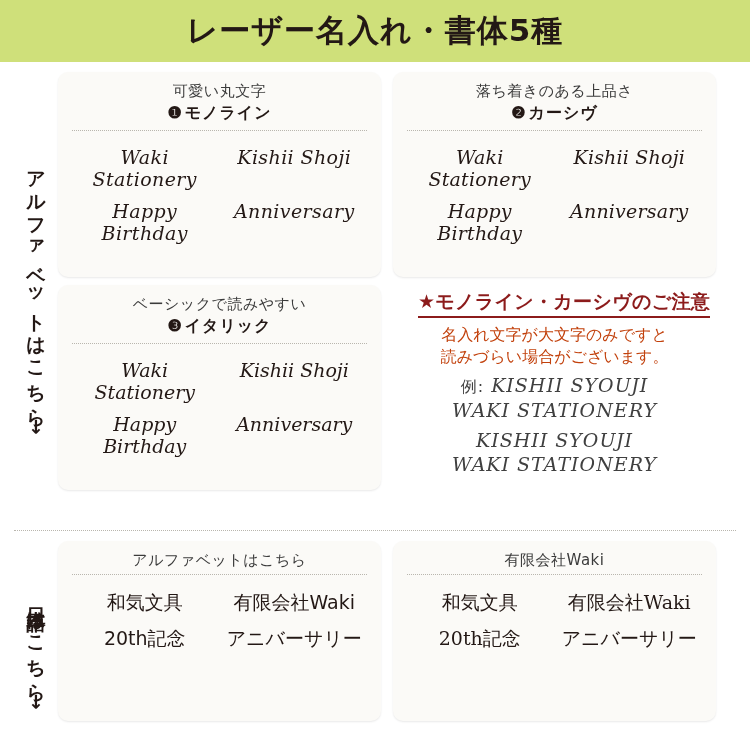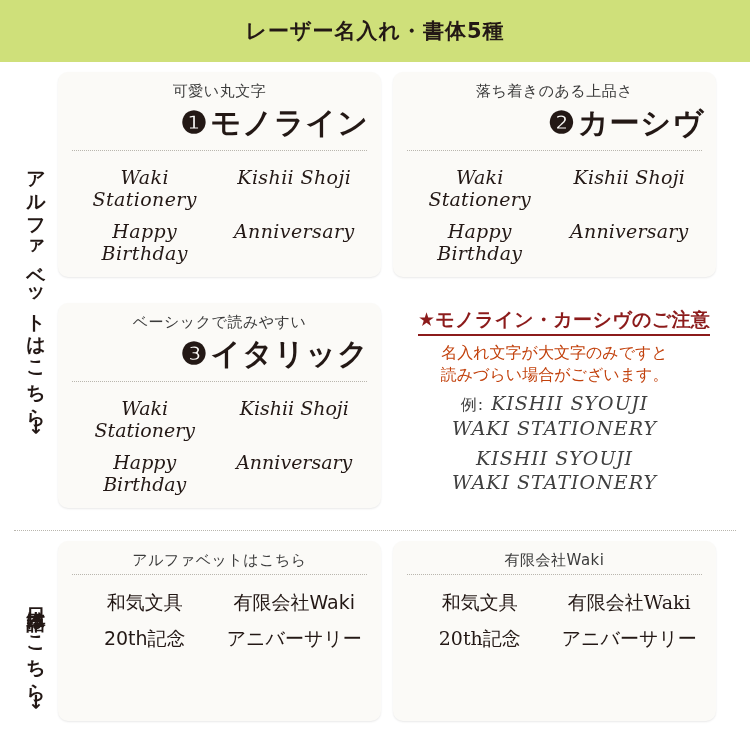--- a/index.html
+++ b/index.html
@@ -26,21 +26,21 @@
   .header {
     height: 62px;
     background: #cfe07a;
     display: flex;
     align-items: center;
     justify-content: center;
   }
   .header-title {
     font-family: "DejaVu Sans", sans-serif;
     font-weight: bold;
-    font-size: 21px;
+    font-size: 31px;
     letter-spacing: 1px;
     color: #231815;
   }
 
   
   .content {
     position: relative;
     width: 750px;
     height: 688px;
     box-sizing: border-box;
@@ -69,21 +69,21 @@
     letter-spacing: 2px;
     line-height: 1.05;
     color: #231815;
     text-align: center;
   }
 
   .cards {
     flex: 1;
     display: flex;
     flex-wrap: wrap;
-    gap: 26px 12px;
+    gap: 8px 12px;
     align-content: flex-start;
   }
 
   .card {
     width: 323px;
     background: #fbfaf7;
     border-radius: 10px;
     box-sizing: border-box;
     padding: 10px 12px 12px 12px;
     box-shadow: 0 1px 2px rgba(0,0,0,0.09);
@@ -93,24 +93,24 @@
 
   .card-sub {
     text-align: center;
     font-family: "DejaVu Sans", sans-serif;
     font-size: 15px;
     color: #3b3b3b;
     letter-spacing: 0.5px;
     margin-bottom: 2px;
   }
   .card-title {
-    text-align: right;
+    text-align: center;
     font-family: Liberation Sans, sans-serif;
     font-weight: bold;
-    font-size: 30px;
+    font-size: 16px;
     letter-spacing: 1px;
     color: #231815;
     margin-bottom: 6px;
   }
   .num {
     display: inline-block;
     margin-right: 2px;
   }
   .divider {
     border-top: 1px dotted #b9b6ae;

